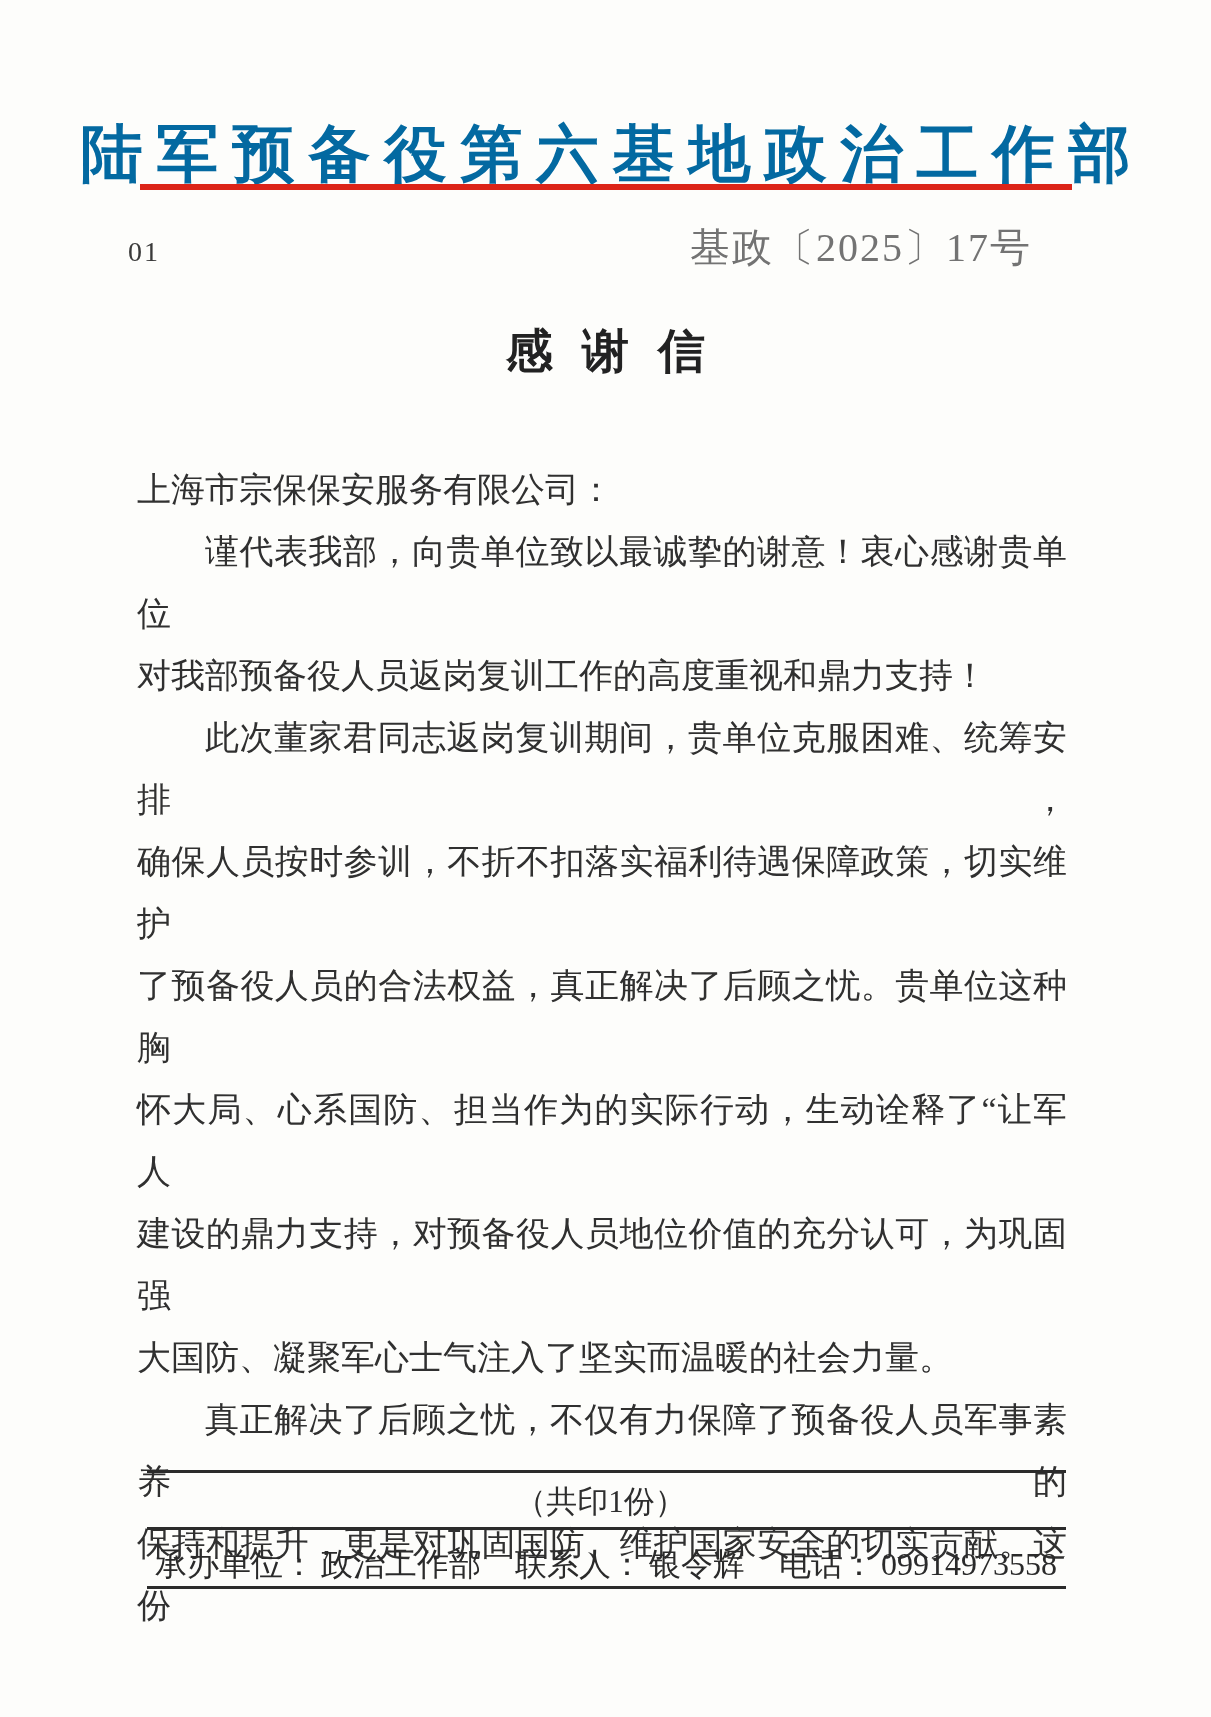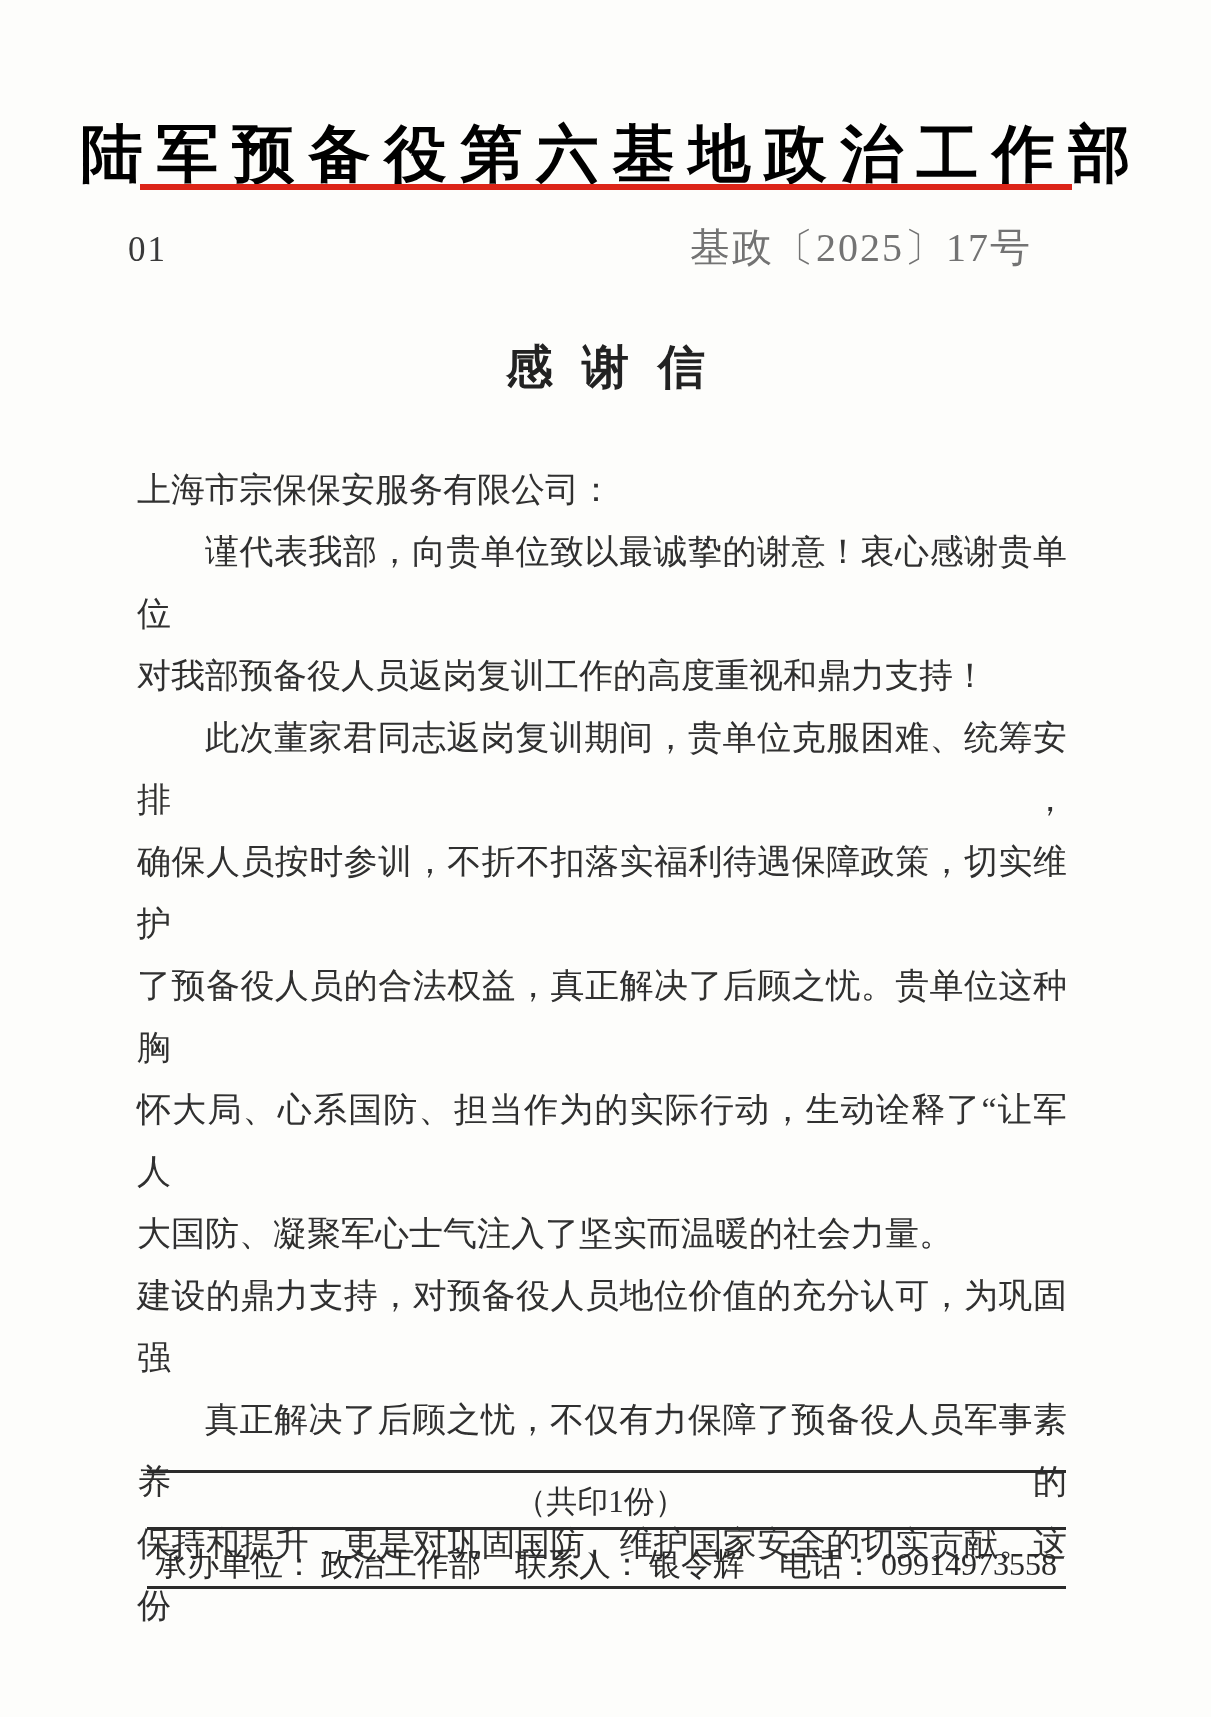--- a/index.html
+++ b/index.html
@@ -18,21 +18,21 @@
   }
   
   .org-title {
     position: absolute;
     top: 112px;
     left: 0;
     width: 100%;
     text-align: center;
     font-size: 62px;
     font-weight: bold;
-    color: #000000;
+    color: #0369a1;
     letter-spacing: 14px;
     text-indent: 14px;
     white-space: nowrap;
   }
   .header-rule {
     position: absolute;
     top: 184px;
     left: 140px;
     width: 932px;
     height: 6px;
@@ -41,34 +41,34 @@
   .doc-row {
     position: absolute;
     top: 220px;
     left: 128px;
     width: 944px;
     display: flex;
     justify-content: space-between;
     align-items: baseline;
   }
   .page-code {
-    font-size: 35px;
+    font-size: 28px;
     color: #3a3a3a;
     letter-spacing: 2px;
   }
   .doc-number {
     font-size: 40px;
     color: #737373;
     padding-right: 40px;
     letter-spacing: 2px;
   }
   
   .letter-title {
     position: absolute;
-    top: 336px;
+    top: 320px;
     left: 0;
     width: 100%;
     text-align: center;
     font-size: 47px;
     font-weight: bold;
     color: #222222;
     letter-spacing: 0.62em;
     text-indent: 0.62em;
   }
   
@@ -149,22 +149,22 @@
   <div class="letter-title">感谢信</div>
 
   <div class="letter-body">
     <div class="line">上海市宗保保安服务有限公司：</div>
     <div class="line indent fill">谨代表我部，向贵单位致以最诚挚的谢意！衷心感谢贵单位</div>
     <div class="line">对我部预备役人员返岗复训工作的高度重视和鼎力支持！</div>
     <div class="line indent fill">此次董家君同志返岗复训期间，贵单位克服困难、统筹安排，</div>
     <div class="line fill">确保人员按时参训，不折不扣落实福利待遇保障政策，切实维护</div>
     <div class="line fill">了预备役人员的合法权益，真正解决了后顾之忧。贵单位这种胸</div>
     <div class="line fill">怀大局、心系国防、担当作为的实际行动，生动诠释了“让军人</div>
+    <div class="line fill">建设的鼎力支持，对预备役人员地位价值的充分认可，为巩固强</div>
     <div class="line">大国防、凝聚军心士气注入了坚实而温暖的社会力量。</div>
-    <div class="line fill">建设的鼎力支持，对预备役人员地位价值的充分认可，为巩固强</div>
     <div class="line indent fill">真正解决了后顾之忧，不仅有力保障了预备役人员军事素养的</div>
     <div class="line fill">保持和提升，更是对巩固国防、维护国家安全的切实贡献。这份</div>
 
   </div>
 
   <div class="rule rule-top"></div>
   <div class="copies-note">（共印1份）</div>
   <div class="rule rule-middle"></div>
 
   <div class="contact-line">

